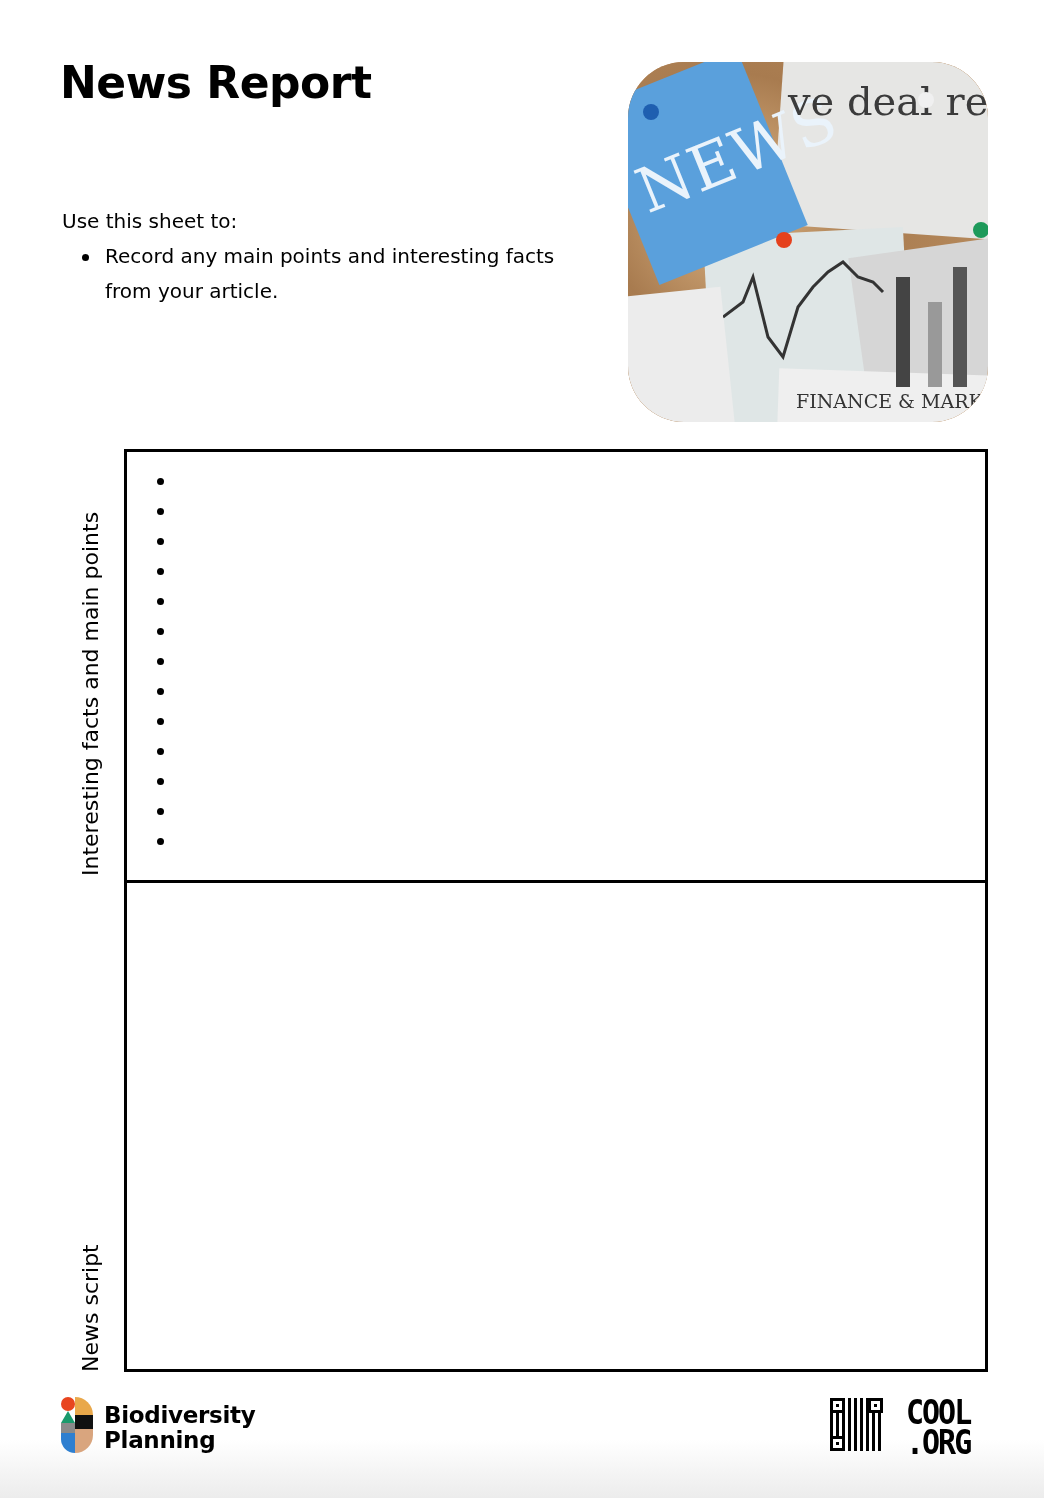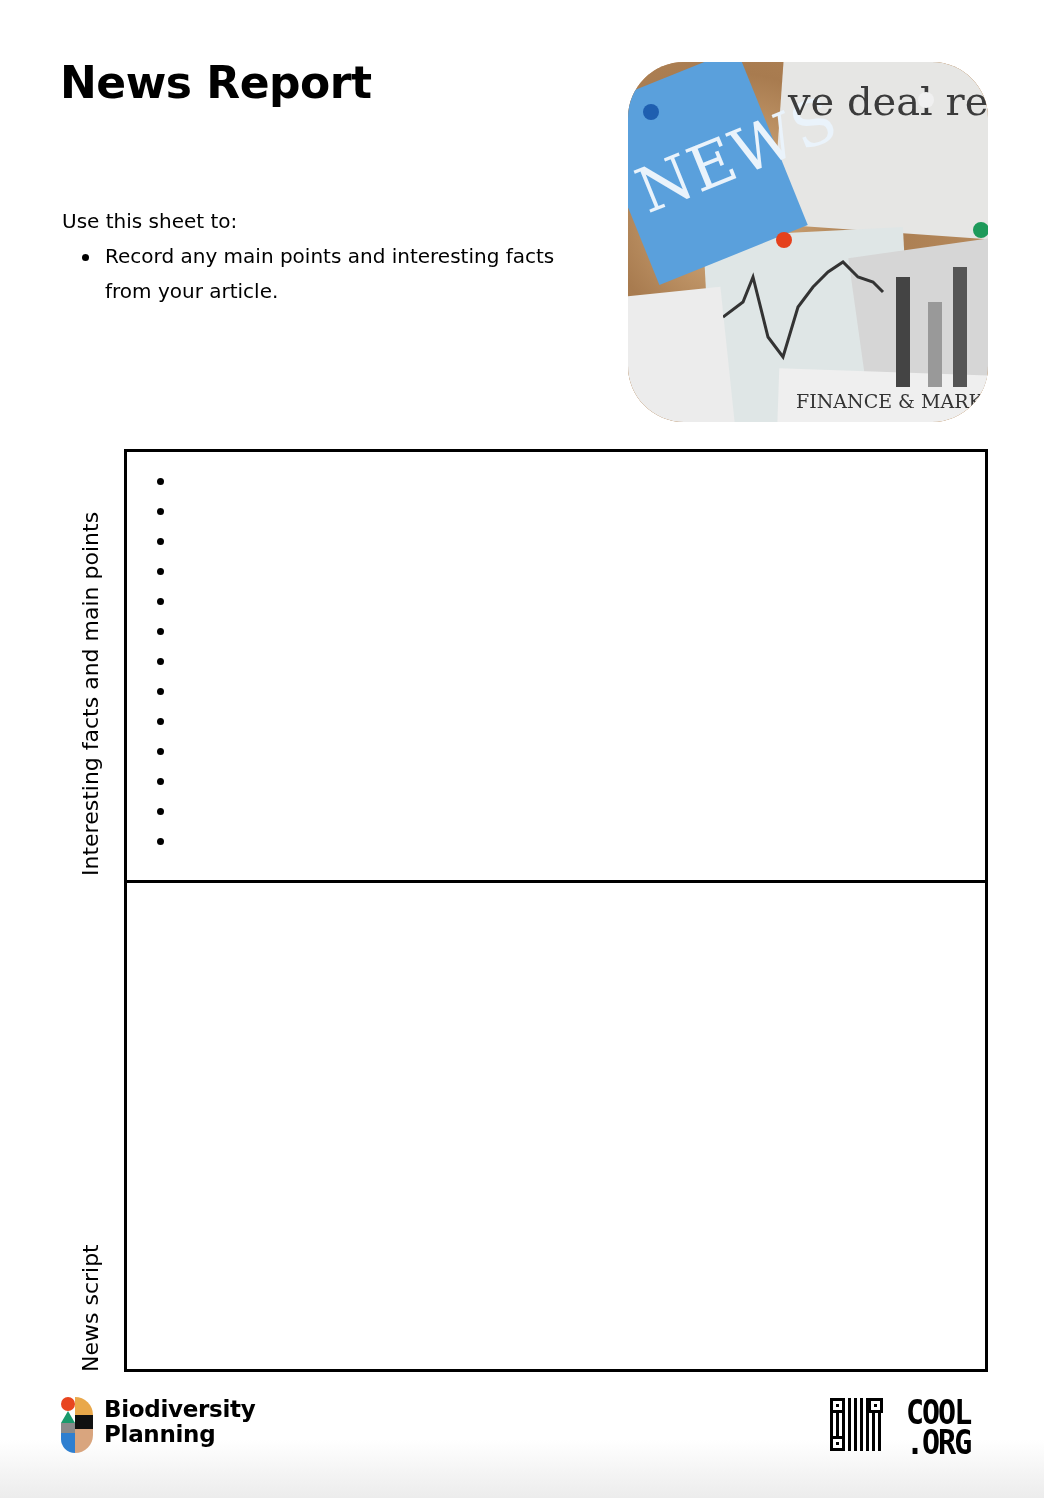--- a/index.html
+++ b/index.html
@@ -55,21 +55,21 @@
   .dots { position: absolute; left: 30px; top: 26px; }
   .dots .dot { width: 7px; height: 7px; border-radius: 50%; background: #000; margin-bottom: 23px; }
 
   .side-label {
     position: absolute; font-family: "DejaVu Sans", sans-serif; font-size: 22px;
     white-space: nowrap; transform-origin: left top; transform: rotate(-90deg);
   }
   .label-facts { left: 78px; top: 876px; }
   .label-script { left: 78px; top: 1372px; }
 
-  .footer-logo { position: absolute; left: 61px; top: 1397px; display: flex; align-items: flex-start; }
+  .footer-logo { position: absolute; left: 61px; top: 1397px; display: flex; align-items: flex-end; }
   .logo-mark { width: 32px; height: 56px; position: relative; }
   .logo-mark div { position: absolute; }
   .logo-text { margin-left: 11px; font-family: "DejaVu Sans", sans-serif; font-weight: bold;
     font-size: 23px; line-height: 25px; letter-spacing: -0.3px; }
   .logo-text span { display: block; }
 
   .qr { position: absolute; left: 830px; top: 1398px; width: 53px; height: 53px;
     background:
       repeating-linear-gradient(90deg, #000 0 3px, transparent 3px 6px),
       repeating-linear-gradient(0deg, #fff 0 3px, transparent 3px 6px);

